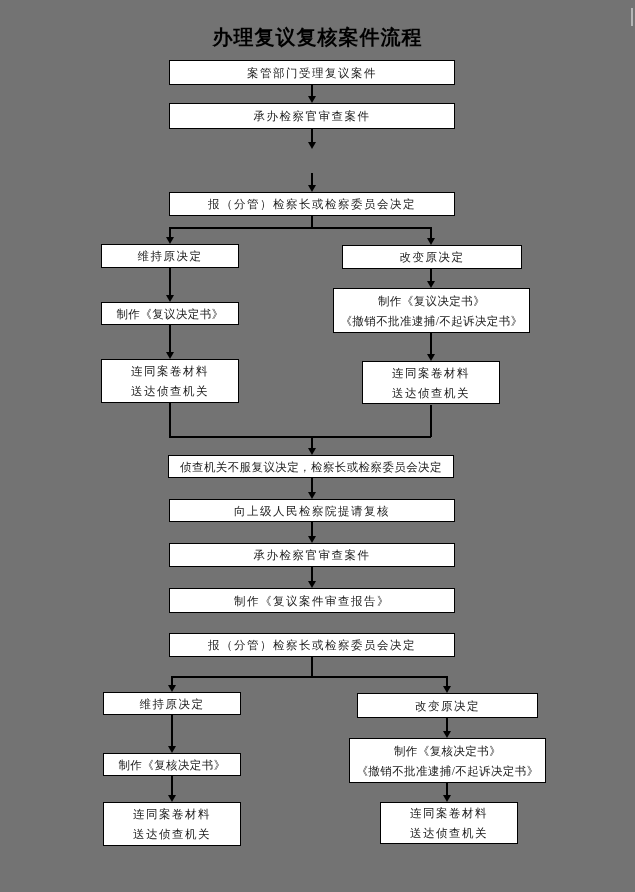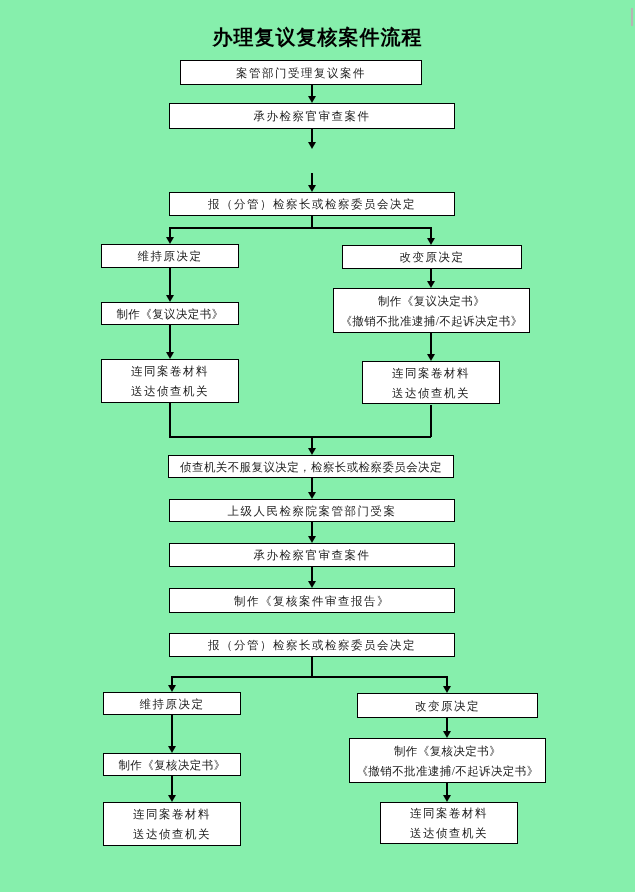--- a/index.html
+++ b/index.html
@@ -1,18 +1,18 @@
 <!DOCTYPE html>
 <html><head>
 <meta charset="utf-8">
 <style>
   html,body { margin:0; padding:0; background:#ffffff; }
   .page {
     position:relative; width:635px; height:892px;
-    background:#86efac; overflow:hidden;
+    background:#737373; overflow:hidden;
     font-family:"Liberation Serif", serif;
   }
   .title {
     position:absolute; left:0; top:24px; width:100%;
     text-align:center; font-family:"Liberation Sans", sans-serif;
     font-weight:bold; font-size:20px; letter-spacing:1px; color:#000000;
   }
   .box {
     position:absolute; box-sizing:border-box;
     border:1.5px solid #000000;
@@ -31,21 +31,21 @@
   .corner-mark { position:absolute; left:631px; top:8px; width:2px; height:18px; background:#b5b5b5; }
 </style>
 </head>
 <body>
 
 <div class="page">
 
   <div class="title">办理复议复核案件流程</div>
   <div class="corner-mark"></div>
 
-  <div class="box" style="left:180px;top:60px;width:242px;height:25px">
+  <div class="box" style="left:169px;top:60px;width:286px;height:25px">
     <span>案管部门受理复议案件</span>
   </div>
   <div class="box" style="left:169px;top:103px;width:286px;height:26px">
     <span>承办检察官审查案件</span>
   </div>
   <div class="box" style="left:169px;top:192px;width:286px;height:24px">
     <span>报（分管）检察长或检察委员会决定</span>
   </div>
 
   <div class="box" style="left:101px;top:244px;width:138px;height:24px">
@@ -67,27 +67,27 @@
   </div>
   <div class="box" style="left:362px;top:361px;width:138px;height:43px">
     <span>连同案卷材料</span>
     <span>送达侦查机关</span>
   </div>
 
   <div class="box" style="left:168px;top:455px;width:286px;height:23px">
     <span class="tight">侦查机关不服复议决定，检察长或检察委员会决定</span>
   </div>
   <div class="box" style="left:169px;top:499px;width:286px;height:23px">
-    <span>上级人民检察院案管部门受案</span>
+    <span>向上级人民检察院提请复核</span>
   </div>
   <div class="box" style="left:169px;top:543px;width:286px;height:24px">
     <span>承办检察官审查案件</span>
   </div>
   <div class="box" style="left:169px;top:588px;width:286px;height:25px">
-    <span>制作《复核案件审查报告》</span>
+    <span>制作《复议案件审查报告》</span>
   </div>
   <div class="box" style="left:169px;top:633px;width:286px;height:24px">
     <span>报（分管）检察长或检察委员会决定</span>
   </div>
 
   <div class="box" style="left:103px;top:692px;width:138px;height:23px">
     <span>维持原决定</span>
   </div>
   <div class="box" style="left:103px;top:753px;width:138px;height:23px">
     <span class="tight">制作《复核决定书》</span>

